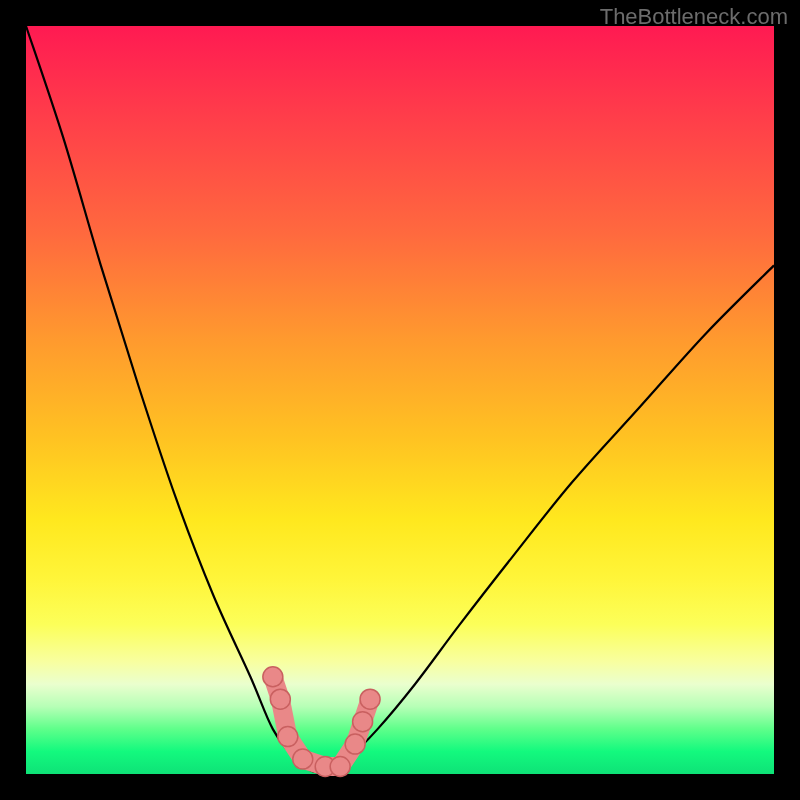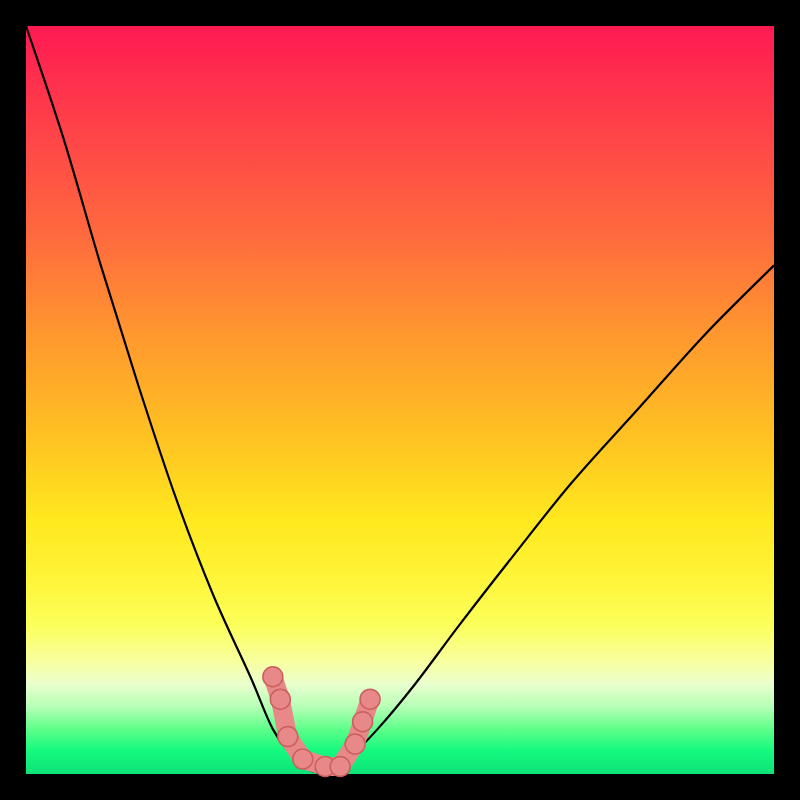--- a/index.html
+++ b/index.html
@@ -75,20 +75,21 @@
     stroke: #e98888;
     stroke-width: 19;
     stroke-linecap: round;
     stroke-linejoin: round;
   }
 </style>
 </head>
 <body>
 
 <div class="frame">
+  <div class="watermark">TheBottleneck.com</div>
   <div class="plot-area">
     <svg class="curves" viewBox="0 0 748 748">
 
       <path id="left-curve" class="curve" d="M 0 0 C 6.233333333333333 18.700000000000006, 24.93333333333333 72.30666666666673, 37.4 112.20000000000005 C 49.86666666666667 152.09333333333336, 62.33333333333333 198.21999999999997, 74.8 239.35999999999996 C 87.26666666666667 280.49999999999994, 99.73333333333333 320.3933333333333, 112.2 359.03999999999996 C 124.66666666666667 397.6866666666666, 137.13333333333333 436.3333333333333, 149.6 471.24 C 162.06666666666666 506.1466666666667, 174.53333333333333 538.5600000000001, 187 568.48 C 199.46666666666667 598.4, 214.42666666666668 628.3199999999999, 224.4 650.76 C 234.37333333333333 673.2, 239.36 689.4066666666666, 246.84 703.12 C 254.32 716.8333333333334, 263.0466666666666 726.1833333333333, 269.28 733.04 C 275.5133333333333 739.8966666666666, 279.25333333333333 741.7666666666667, 284.24 744.26 C 289.2266666666667 746.7533333333333, 296.70666666666665 747.3766666666667, 299.2 748"></path>
       <path id="right-curve" class="curve" d="M 299.2 748 C 302.94 745.5066666666667, 312.9133333333333 740.52, 321.64 733.04 C 330.3666666666667 725.56, 340.34 715.5866666666667, 351.56 703.12 C 362.78000000000003 690.6533333333333, 375.2466666666667 675.6933333333334, 388.96000000000004 658.24 C 402.67333333333335 640.7866666666666, 417.6333333333333 619.5933333333332, 433.84 598.4 C 450.0466666666666 577.2066666666667, 467.5 554.7666666666667, 486.2 531.08 C 504.9 507.3933333333334, 524.8466666666666 481.2133333333333, 546.04 456.28 C 567.2333333333333 431.34666666666664, 590.92 406.41333333333336, 613.36 381.48 C 635.8000000000001 356.5466666666667, 658.24 330.3666666666667, 680.6800000000001 306.68 C 703.1200000000001 282.99333333333334, 736.78 250.57999999999996, 748 239.35999999999996"></path>
       <path id="marker-path" class="marker-path" d="M 246.84 650.76 L 254.32000000000002 673.2 L 261.8 710.6 L 276.76 733.04 L 299.2 740.52 L 314.15999999999997 740.52 L 329.12 718.08 L 336.6 695.64 L 344.08000000000004 673.2"></path>
       <g id="markers" class="markers">
           <circle cx="246.84" cy="650.76" r="10"></circle>
           <circle cx="254.32000000000002" cy="673.2" r="10"></circle>
           <circle cx="261.8" cy="710.6" r="10"></circle>

